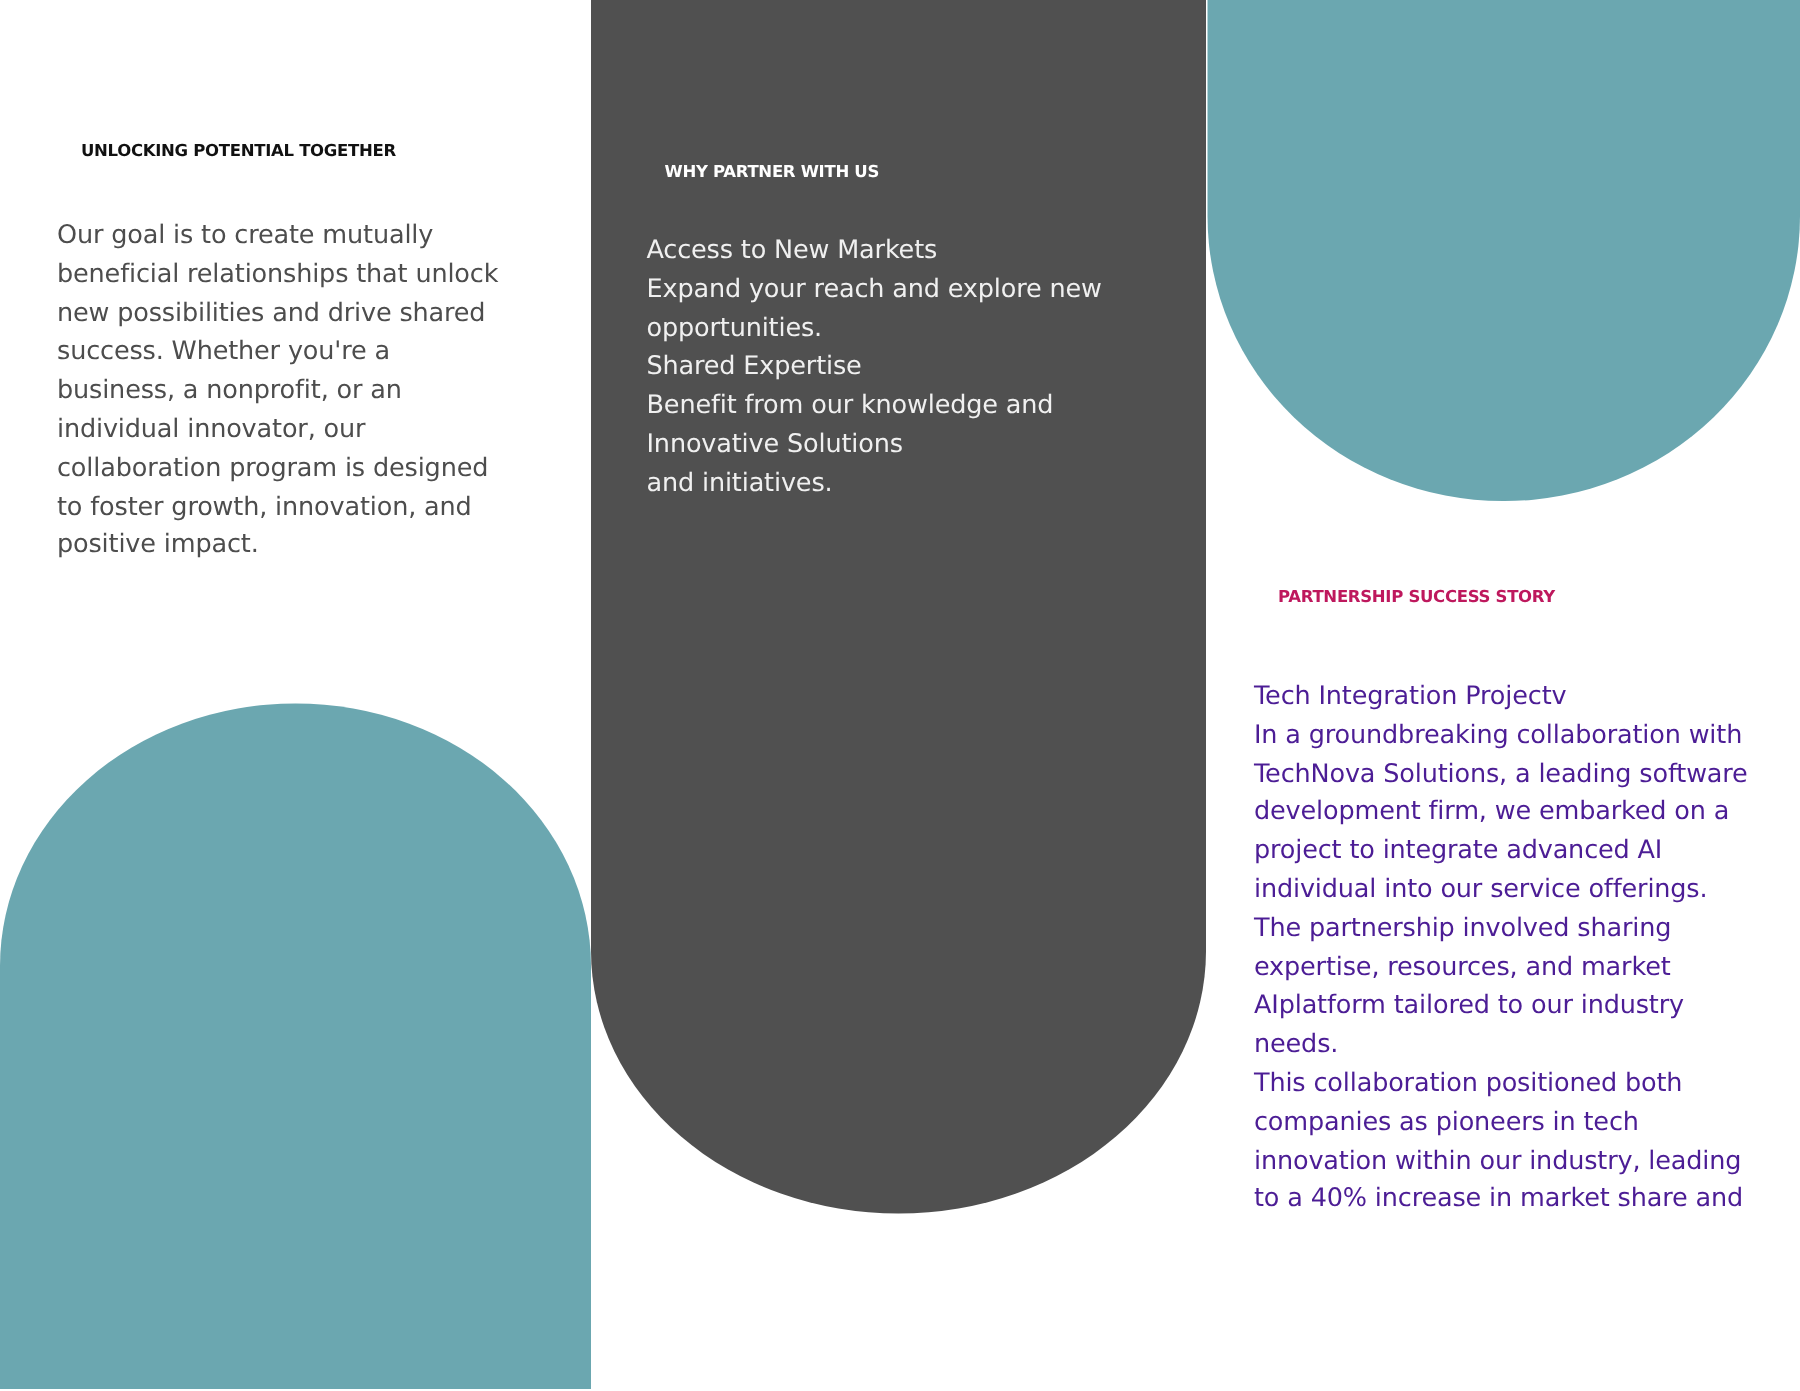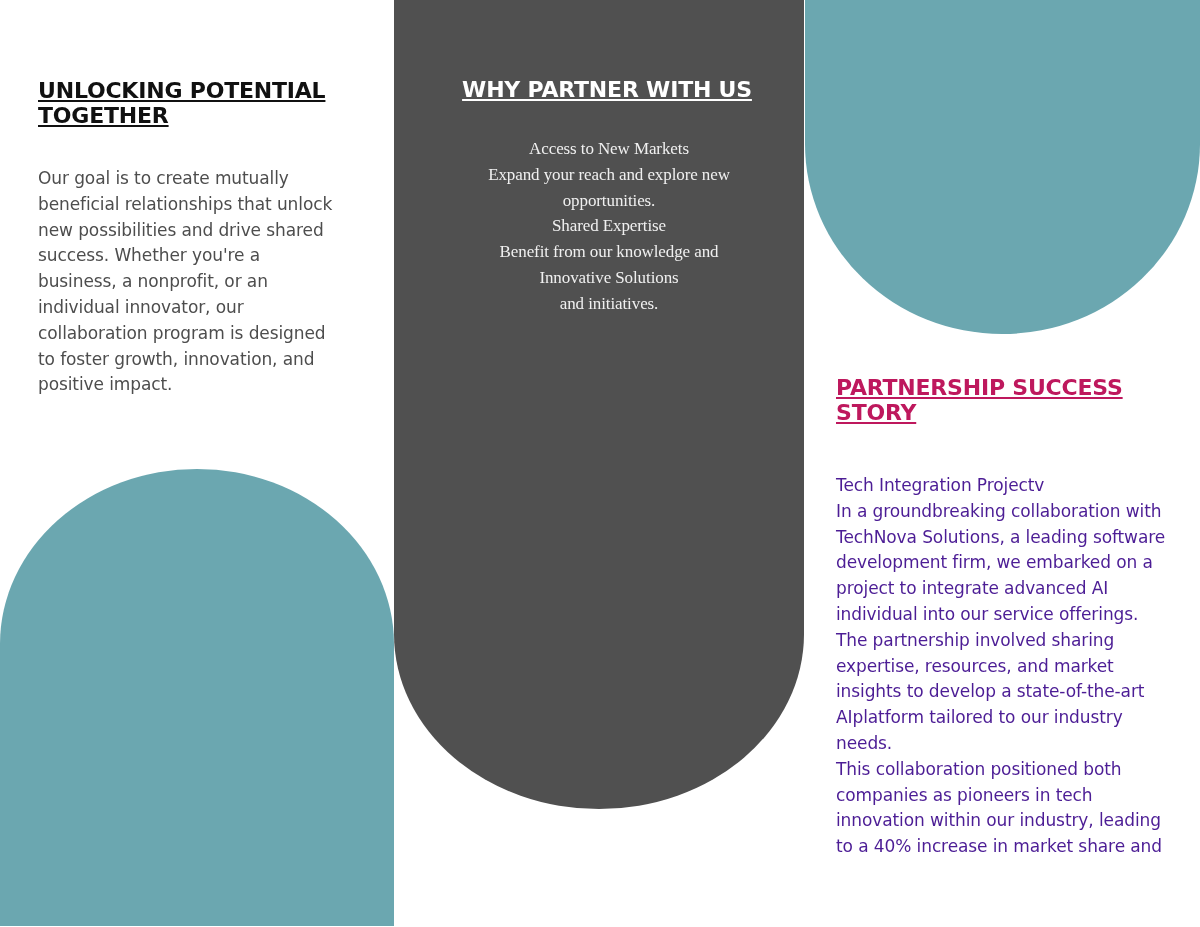--- a/index.html
+++ b/index.html
@@ -22,36 +22,35 @@
       border-bottom-right-radius: 205px 175px;
     }
     .teal-arch-right {
       left: 805px; top: 0; width: 395px; height: 334px;
       background: #6ba7b0;
       border-bottom-left-radius: 197px 190px;
       border-bottom-right-radius: 197px 190px;
     }
     .section { position: absolute; }
     .heading {
-      margin: 0; font-weight: bold; font-size: 22px; letter-spacing: -0.2px;
+      margin: 16px; font-weight: bold; font-size: 11px; letter-spacing: -0.2px;
       text-transform: uppercase;
-      text-decoration: underline;
     }
     .body-text {
       margin: 0; font-size: 17px; line-height: 25.8px; letter-spacing: -0.1px;
     }
     .body-text span { display: block; }
 
     #col1 { left: 38px; top: 78px; width: 340px; }
     #col1 .heading { color: #111111; }
     #col1 .body-text { color: #4d4d4d; margin-top: 38px; }
 
-    #col2 { left: 427px; top: 77px; width: 360px; text-align: center; }
+    #col2 { left: 427px; top: 92px; width: 360px; }
     #col2 .heading { color: #ffffff; }
-    #col2 .body-text { color: #f0f0f0; margin-top: 34px; padding-left: 4px; font-family: Liberation Serif, serif; }
+    #col2 .body-text { color: #f0f0f0; margin-top: 34px; padding-left: 4px; }
 
     #col3 { left: 836px; top: 375px; width: 364px; }
     #col3 .heading { color: #be185d; }
     #col3 .body-text { color: #4c1d95; margin-top: 48px; }
   </style>
 </head>
 <body>
 
 <div class="shape teal-arch-left"></div>
 <div class="shape dark-pill"></div>
@@ -89,21 +88,20 @@
   <h2 class="heading">PARTNERSHIP SUCCESS STORY</h2>
   <p class="body-text">
     <span>Tech Integration Projectv</span>
     <span>In a groundbreaking collaboration with</span>
     <span>TechNova Solutions, a leading software</span>
     <span>development firm, we embarked on a</span>
     <span>project to integrate advanced AI</span>
     <span>individual into our service offerings.</span>
     <span>The partnership involved sharing</span>
     <span>expertise, resources, and market</span>
-    <span>insights to develop a state-of-the-art</span>
     <span>AIplatform tailored to our industry</span>
     <span>needs.</span>
     <span>This collaboration positioned both</span>
     <span>companies as pioneers in tech</span>
     <span>innovation within our industry, leading</span>
     <span>to a 40% increase in market share and</span>
   </p>
 </div>
 
 </body></html>

